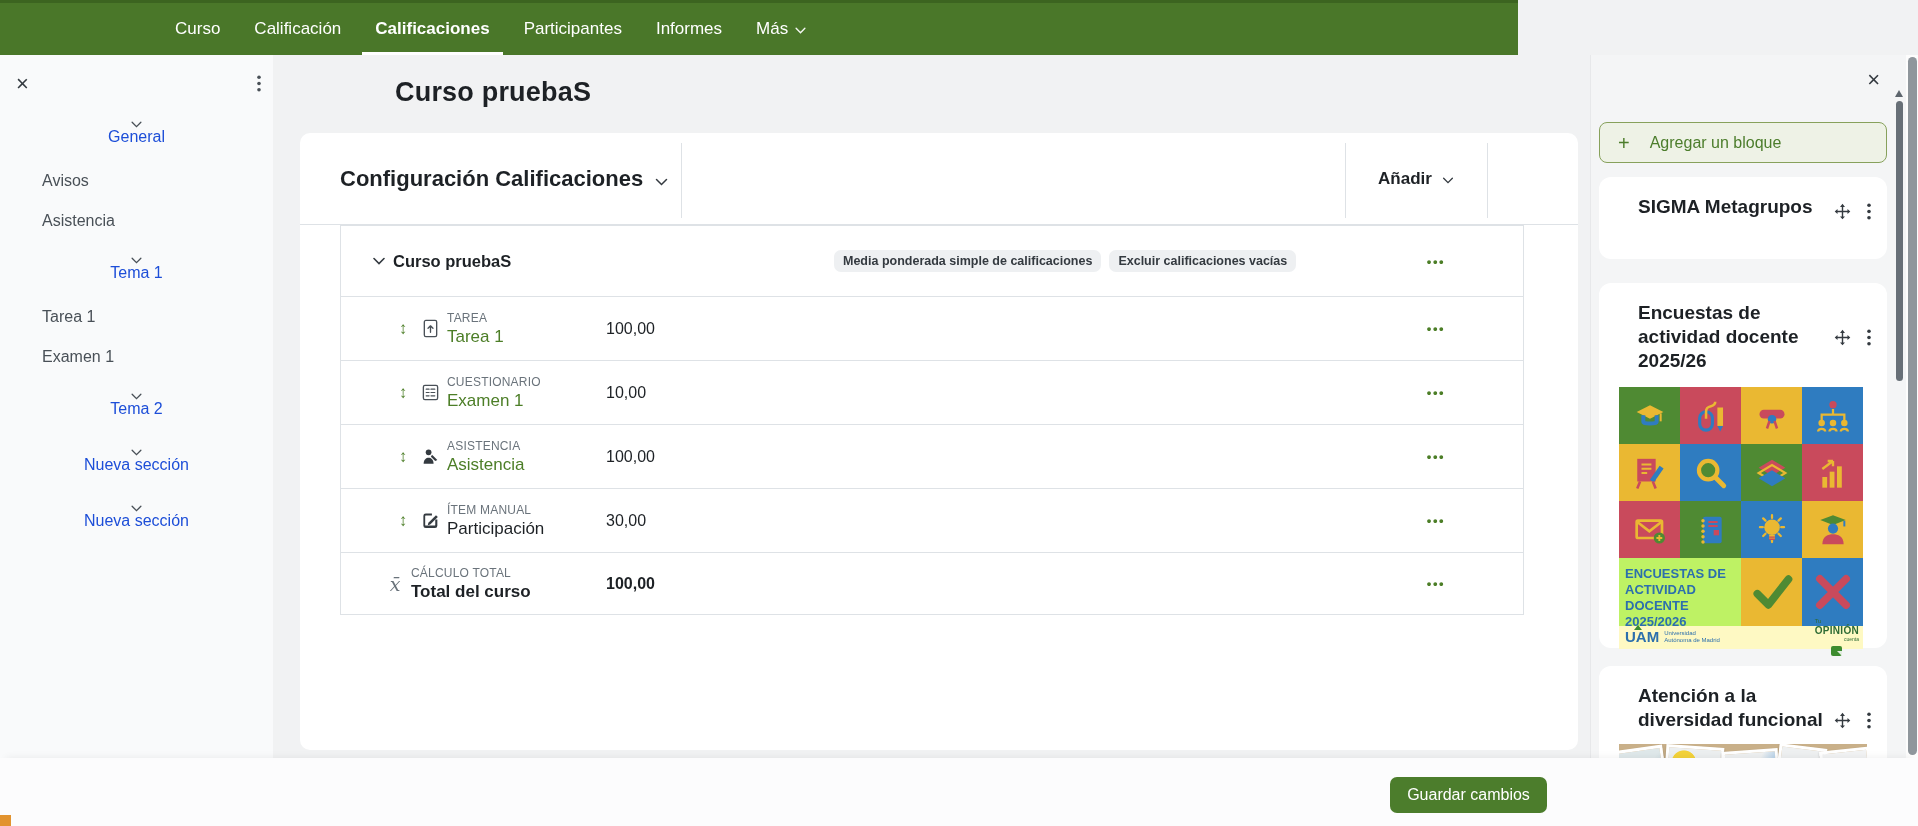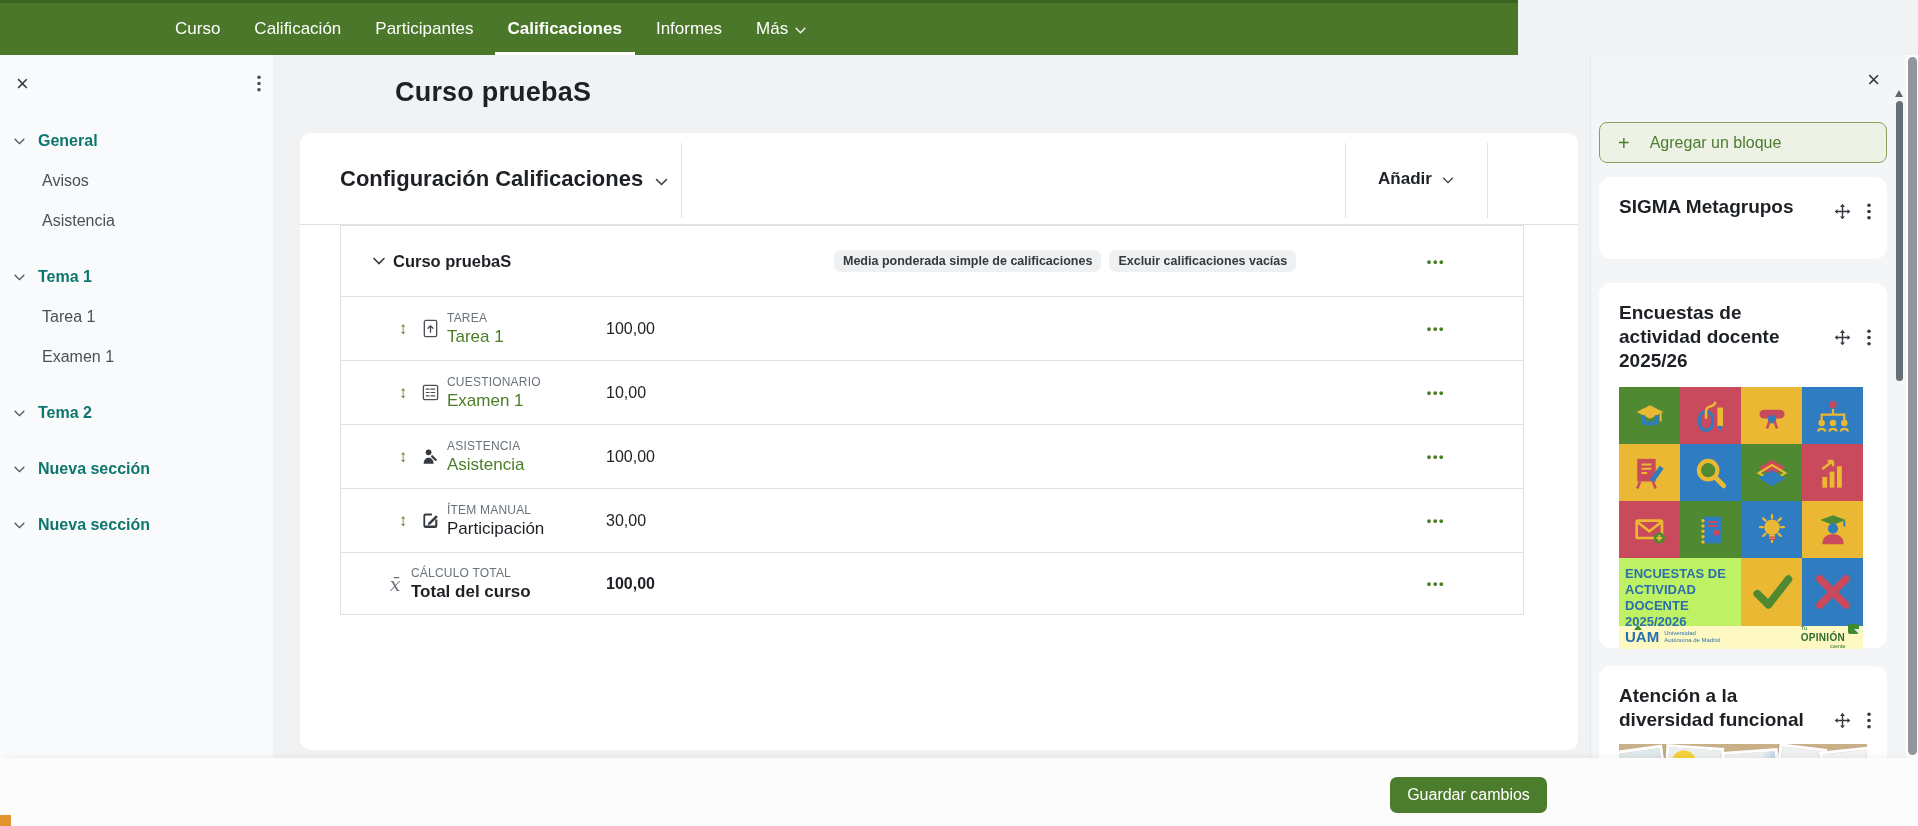--- a/index.html
+++ b/index.html
@@ -23,21 +23,21 @@
   .nav-item.active::after{content:"";position:absolute;left:0;right:0;bottom:0;height:3px;background:#fff;}
   .nav-item svg{opacity:.95;margin-top:2px;}
   
   .left-drawer{position:absolute;left:0;top:55px;width:273px;height:703px;background:var(--left_drawer_bg);overflow:hidden;}
   .ld-head{height:58px;position:relative;}
   .close-x{position:absolute;font-size:22px;line-height:22px;color:#343a40;cursor:pointer;}
   .ld-head .close-x{left:16px;top:18px;}
   .ld-kebab{position:absolute;right:12px;top:20px;color:#495057;cursor:pointer;}
   .ld-list{padding-top:8px;}
   .ld-item{height:40px;display:flex;align-items:center;font-size:16px;color:#495057;cursor:pointer;}
-  .ld-item.section{font-weight:700;color:#0f766e;margin-top:16px;}
+  .ld-item.section{font-weight:400;color:#1d4ed8;margin-top:16px;flex-direction:column;}
   .ld-item.section:first-child{margin-top:0;}
   .ld-item .chev{width:38px;display:flex;justify-content:center;color:#495057;}
   .ld-item.sub{padding-left:42px;}
   
   .main{position:absolute;left:273px;top:55px;width:1317px;height:703px;overflow:hidden;}
   .course-title{margin:22px 0 0 122px;font-size:27px;font-weight:700;letter-spacing:.2px;}
   .card{margin:25px 0 0 27px;width:1278px;height:617px;background:var(--card_bg);border-radius:10px;position:relative;}
   .card-head{height:92px;border-bottom:1px solid var(--border);position:relative;display:flex;align-items:center;padding-left:40px;}
   .view-selector{display:flex;align-items:center;gap:12px;font-size:22px;font-weight:700;cursor:pointer;}
   .vdiv{position:absolute;top:10px;bottom:6px;width:1px;background:var(--border);}
@@ -68,42 +68,42 @@
   .badge{background:var(--badge_bg);border-radius:7px;padding:4px 9px;font-size:12.5px;font-weight:700;color:#343a40;white-space:nowrap;}
   .cell-actions{display:flex;justify-content:flex-end;padding-right:78px;}
   .dots{color:var(--link_green);font-size:13px;font-weight:700;letter-spacing:1.5px;cursor:pointer;}
   
   .right-drawer{position:absolute;left:1590px;top:55px;width:328px;height:703px;background:var(--right_drawer_bg);overflow:hidden;padding-left:8px;border-left:1px solid #e7e8ea;}
   .rd-close{position:absolute;right:38px;top:14px;}
   .add-block-btn{margin-top:67px;width:288px;height:41px;border:1px solid #87a15c;background:#eef2e6;border-radius:8px;
     display:flex;align-items:center;padding-left:18px;gap:20px;color:var(--button_green);font-size:16px;cursor:pointer;}
   .add-block-btn .plus{font-size:20px;font-weight:400;line-height:1;}
   .block-card{width:288px;background:#fff;border-radius:12px;margin-top:14px;padding:18px 18px 16px 20px;position:relative;}
-  .block-title{font-size:19px;font-weight:700;line-height:24px;width:200px;}
+  .block-title{font-size:19px;font-weight:700;line-height:24px;width:200px;margin-left:19px;}
   .block-icons{position:absolute;right:16px;display:flex;gap:16px;align-items:center;color:#343a40;}
   .card-sigma{height:82px;}
   .card-sigma .block-icons{top:26px;}
   .card-encuestas{margin-top:24px;height:365px;}
   .card-encuestas .block-icons{top:46px;}
   .card-atencion{margin-top:18px;height:160px;}
   .card-atencion .block-icons{top:46px;}
   
   .poster{margin-top:14px;width:244px;height:262px;display:grid;grid-template-columns:repeat(4,1fr);grid-template-rows:57px 57px 57px 68px 23px;}
   .tile{display:flex;align-items:center;justify-content:center;}
   .t-g{background:var(--poster_green);} .t-r{background:var(--poster_red);} .t-y{background:var(--poster_yellow);} .t-b{background:var(--poster_blue);}
   .fill-y{fill:var(--poster_yellow);} .fill-r{fill:var(--poster_red);} .fill-b{fill:var(--poster_blue);} .fill-g{fill:var(--poster_green);}
   .str-y{stroke:var(--poster_yellow);fill:none;} .str-r{stroke:var(--poster_red);fill:none;} .str-b{stroke:var(--poster_blue);fill:none;} .str-g{stroke:var(--poster_green);fill:none;}
   .poster-textcell{grid-column:1 / span 2;background:#bef264;padding:8px 4px 0 6px;}
   .poster-heading{color:var(--poster_text_blue);font-weight:700;font-size:13px;line-height:16px;}
   .poster-logos{grid-column:1 / span 4;background:#fef9c3;display:flex;justify-content:space-between;align-items:center;padding:0 4px 2px 6px;}
   .uam-logo{display:flex;align-items:center;gap:5px;}
   .uam-mark{color:var(--poster_text_blue);font-weight:700;font-size:15px;position:relative;}
   .uam-mark::after{content:"";position:absolute;left:9px;top:-3px;border-left:4px solid transparent;border-right:4px solid transparent;border-bottom:5px solid #3d8c2f;}
   .uam-sub{color:var(--poster_text_blue);font-size:6px;line-height:7px;width:58px;}
-  .opinion-logo{text-align:right;display:flex;gap:3px;}
+  .opinion-logo{text-align:right;display:flex;align-items:center;gap:3px;flex-direction:column;}
   .opinion-txt{line-height:8px;}
   .opinion-pre{font-size:6px;color:#2e6b34;display:block;text-align:left;}
   .opinion-main{font-size:10px;font-weight:700;color:#2e6b34;letter-spacing:.3px;}
   .opinion-sub{font-size:5px;color:#2e6b34;display:block;}
   .opinion-sq{width:11px;height:10px;background:#3d8c2f;border-radius:2px;position:relative;}
   .opinion-sq::after{content:"";position:absolute;right:0;bottom:0;border-left:5px solid transparent;border-top:5px solid #fff;opacity:.85;}
   
   .photo-strip{position:relative;margin-top:12px;width:248px;height:40px;background:#c9b089;overflow:hidden;}
   .photo{position:absolute;border:3px solid #fff;box-shadow:0 1px 2px rgba(0,0,0,.25);}
   .p1{left:-6px;top:4px;width:52px;height:40px;transform:rotate(-8deg);background:linear-gradient(135deg,#dfe8ea 60%,#b9d0d8);}
@@ -126,25 +126,25 @@
 </head>
 <body>
 
 <header class="topnav">
   <div class="nav-item">
       <span>Curso</span>
     </div>
   <div class="nav-item">
       <span>Calificación</span>
     </div>
+  <div class="nav-item active">
+      <span>Calificaciones</span>
+    </div>
   <div class="nav-item">
       <span>Participantes</span>
-    </div>
-  <div class="nav-item active">
-      <span>Calificaciones</span>
     </div>
   <div class="nav-item">
       <span>Informes</span>
     </div>
   <div class="nav-item">
     <span>Más</span>
     <span><svg width="11" height="7" viewBox="0 0 12 8">
           <path d="M1 1.5 L6 6.5 L11 1.5" fill="none" stroke="#ffffff" stroke-width="1.6" stroke-linecap="round"></path>
         </svg></span>
   </div>

